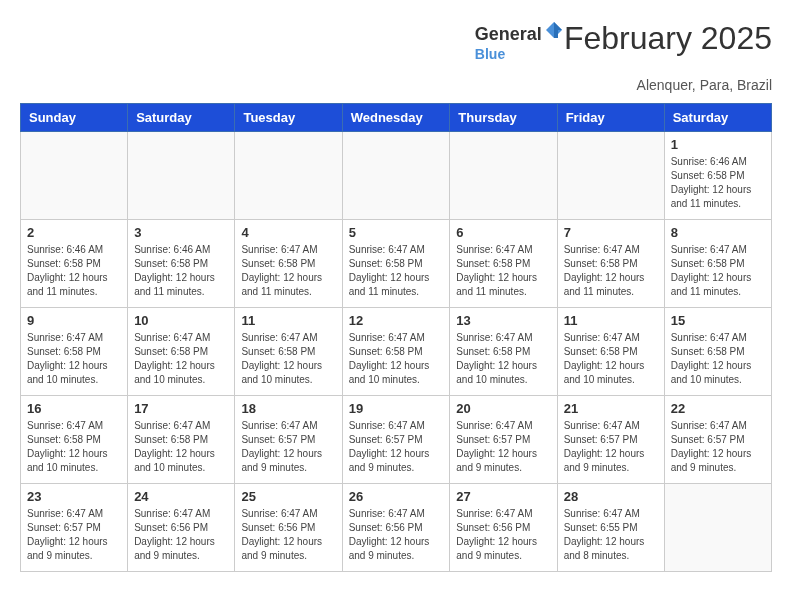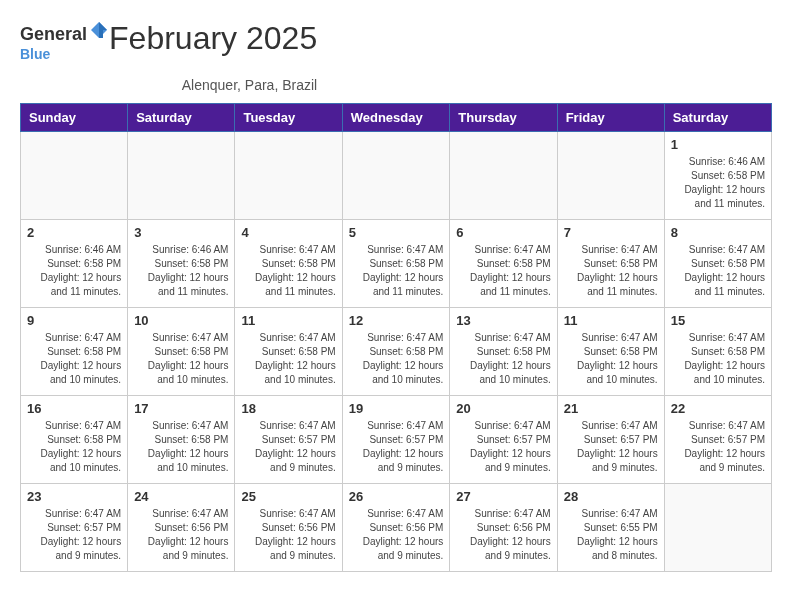--- a/index.html
+++ b/index.html
@@ -5,21 +5,21 @@
     * { box-sizing: border-box; margin: 0; padding: 0; }
     body {
       font-family: Arial, sans-serif;
       background: #fff;
       width: 792px;
       min-height: 612px;
       padding: 20px;
     }
     .header {
       display: flex;
-      justify-content: flex-start;
+      justify-content: flex-end;
       align-items: flex-start;
       margin-bottom: 10px;
     }
     .logo {
       display: flex;
       align-items: center;
     }
     .logo-icon {
       width: 20px;
       height: 20px;
@@ -37,21 +37,21 @@
       font-size: 14px;
       color: #555;
       margin-top: 20px;
     }
     .calendar {
       width: 100%;
       border-collapse: collapse;
       border: 1px solid #ccc;
     }
     .calendar th {
-      background-color: #4c1d95;
+      background-color: #1d4ed8;
       color: #fff;
       font-size: 13px;
       font-weight: bold;
       padding: 6px 8px;
       text-align: left;
       border: 1px solid #3a6db1;
     }
     .calendar td {
       vertical-align: top;
       padding: 5px 6px;
@@ -68,21 +68,20 @@
     .day-number {
       font-size: 13px;
       font-weight: bold;
       margin-bottom: 3px;
       display: block;
     }
     .day-info {
       font-size: 10px;
       color: #444;
       line-height: 1.4;
-      text-align: right;
     }
     .week-row td {
       height: 88px;
     }
   </style>
 </head>
 <body>
 
 <div class="header">
   <div class="logo">

